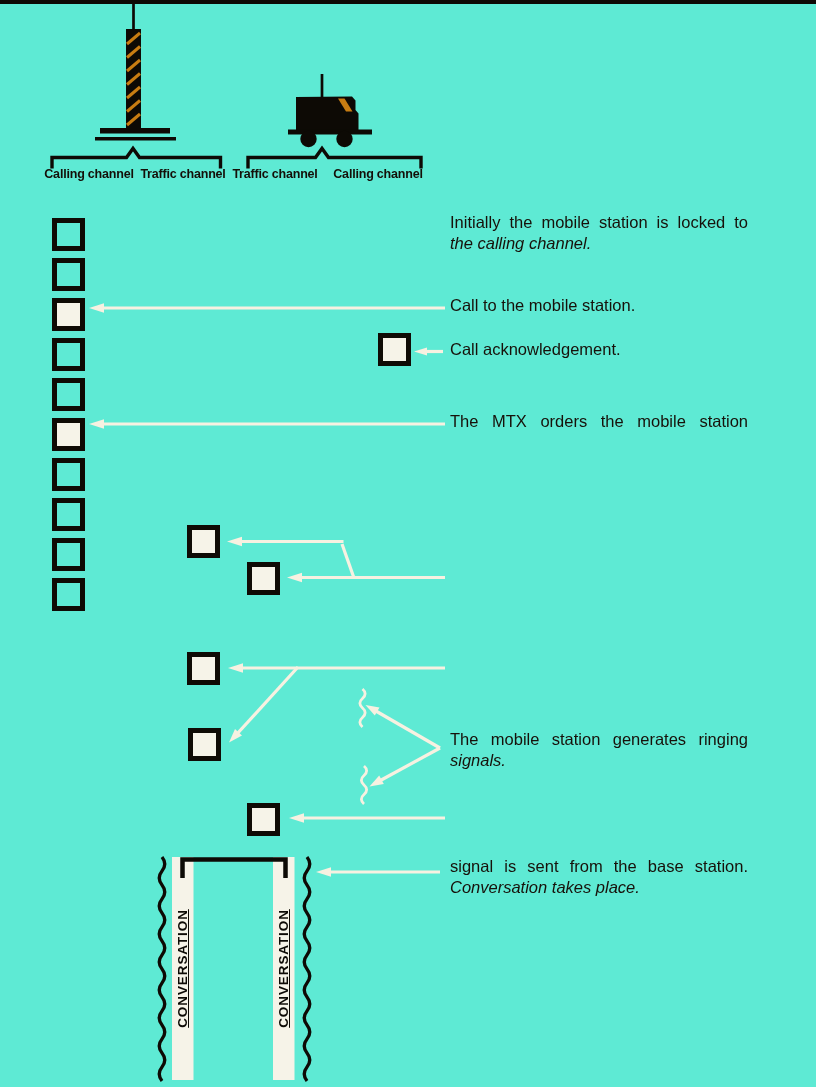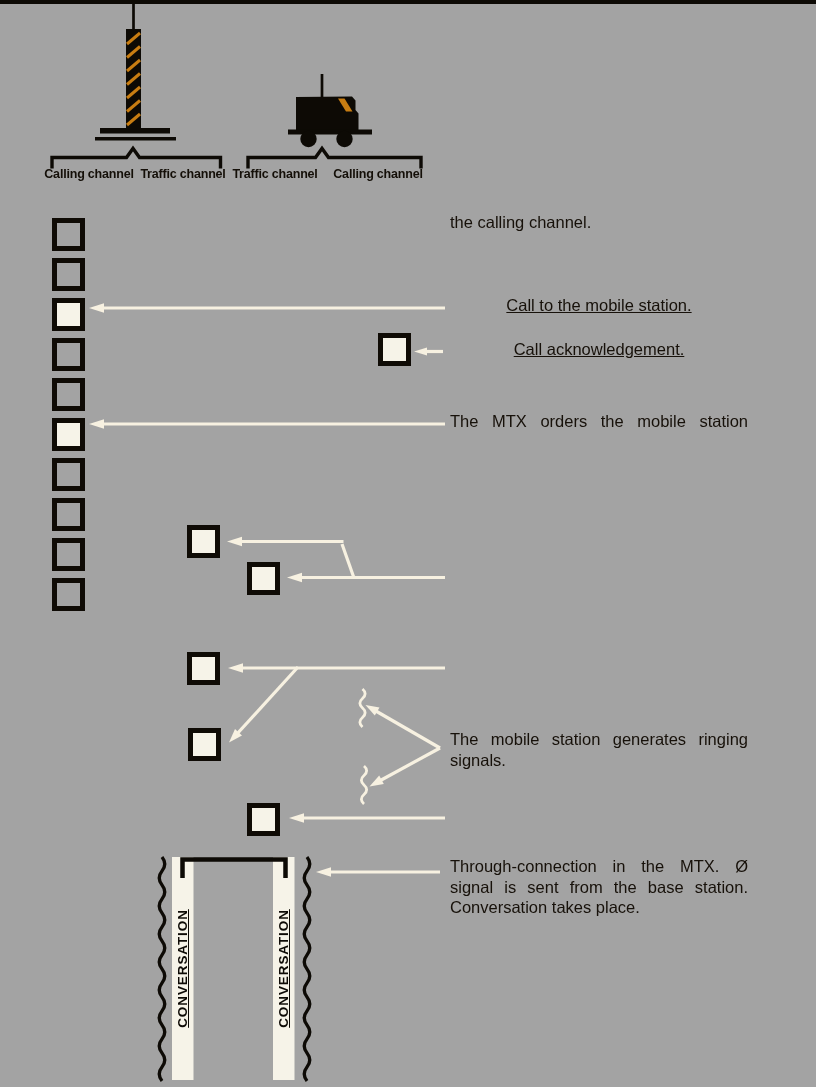--- a/index.html
+++ b/index.html
@@ -1,38 +1,38 @@
 <!DOCTYPE html>
 <html><head>
 <meta charset="utf-8">
 <style>
   html,body{margin:0;padding:0;background:#6b6b6b;}
   #canvas{
     position:relative;width:816px;height:1087px;overflow:hidden;
-    background:#a3a3a3;
+    background:#5eead4;
     font-family:"Liberation Sans",sans-serif;
   }
   .topstrip{position:absolute;left:0;top:0;width:816px;height:4px;background:#0d0a05;}
   .art{position:absolute;left:0;top:0;}
   .chlabel{
     position:absolute;top:167px;width:90px;text-align:center;
     font-size:12.5px;font-weight:bold;color:#140f08;letter-spacing:-0.2px;white-space:nowrap;
   }
   .sq{
     position:absolute;width:33px;height:33px;box-sizing:border-box;
     border:5.5px solid #0f0b05;background:transparent;
   }
   .sq.white{background:#f6f3e8;}
   .ann{
     position:absolute;left:450px;width:298px;
     font-size:16.5px;line-height:20.6px;color:#17110a;
   }
   .ann .jl{text-align:justify;text-align-last:justify;}
-  .ann .jl.last{text-align:left;text-align-last:left;}
-  .ann .sl{text-align:center;text-decoration:underline;}
+  .ann .jl.last{text-align:left;text-align-last:left;font-style:italic;}
+  .ann .sl{text-align:left;}
   .convlabel{
     position:absolute;width:223px;height:21.5px;line-height:21.5px;
     transform:rotate(-90deg);transform-origin:left top;
     font-size:13.5px;font-weight:bold;letter-spacing:0.9px;
     text-align:center;text-decoration:underline;color:#0d0a05;white-space:nowrap;
   }
 </style>
 </head>
 <body>
 
@@ -156,20 +156,21 @@
   <div class="sq" style="left:52px;top:578px"></div>
 
   <div class="sq white" style="left:378px;top:333px"></div>
   <div class="sq white" style="left:187px;top:525px"></div>
   <div class="sq white" style="left:247px;top:562px"></div>
   <div class="sq white" style="left:187px;top:652px"></div>
   <div class="sq white" style="left:188px;top:728px"></div>
   <div class="sq white" style="left:247px;top:803px"></div>
 
   <div class="ann" style="top:212px">
+    <div class="jl">Initially the mobile station is locked to</div>
     <div class="jl last">the calling channel.</div>
   </div>
 
   <div class="ann" style="top:295px">
     <div class="sl">Call to the mobile station.</div>
   </div>
 
   <div class="ann" style="top:339px">
     <div class="sl">Call acknowledgement.</div>
   </div>
@@ -180,21 +181,20 @@
 
 
 
   <div class="ann" style="top:729px">
     <div class="jl">The mobile station generates ringing</div>
     <div class="jl last">signals.</div>
   </div>
 
 
   <div class="ann" style="top:856px">
-    <div class="jl">Through-connection in the MTX. Ø</div>
     <div class="jl">signal is sent from the base station.</div>
     <div class="jl last">Conversation takes place.</div>
   </div>
 
   <div class="convlabel" style="left:172px;top:1080px">CONVERSATION</div>
   <div class="convlabel" style="left:273px;top:1080px">CONVERSATION</div>
 
 </div>
 
 </body></html>

